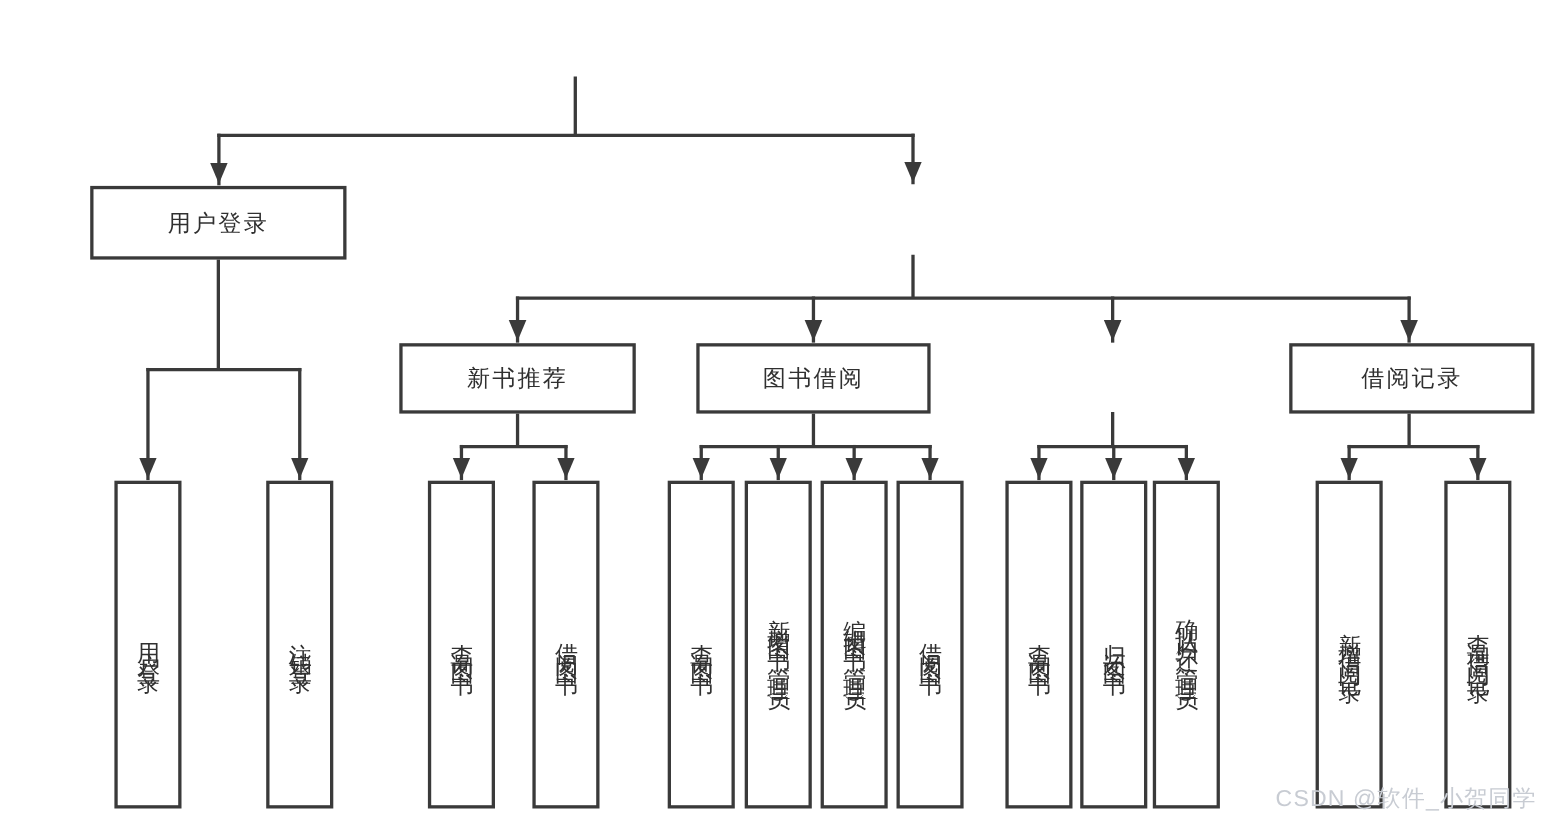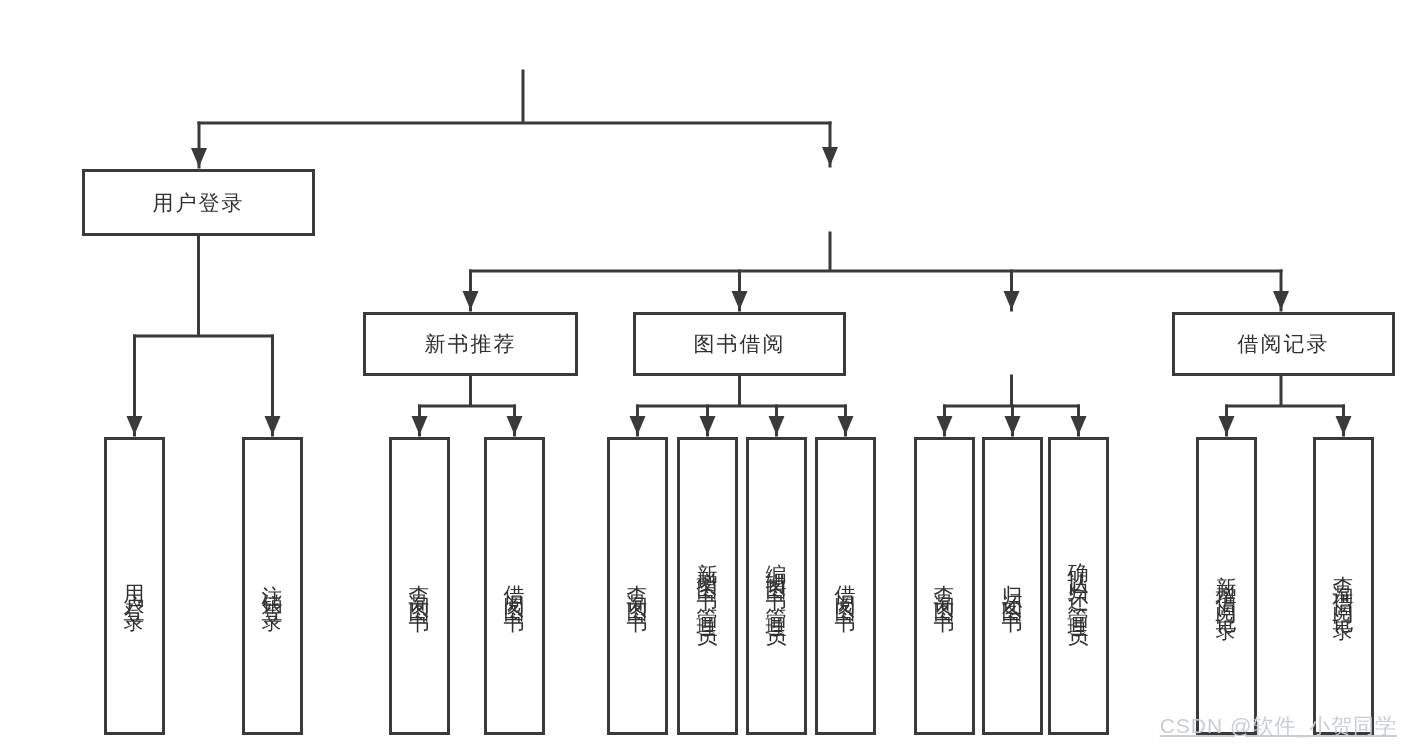--- a/index.html
+++ b/index.html
@@ -19,21 +19,21 @@
     background:var(--box-bg);display:flex;align-items:center;justify-content:center;
     font-size:21px;letter-spacing:2px;text-align:center;
   }
   .leaf{letter-spacing:0;}
   .leaf .vtext{
     writing-mode:vertical-rl;text-orientation:mixed;
     font-size:21px;letter-spacing:9px;line-height:1;
   }
   .watermark{
     position:absolute;top:712px;right:8px;font-size:21px;
-    color:var(--wm);letter-spacing:1px;white-space:nowrap;text-decoration:underline;
+    color:var(--wm);letter-spacing:1px;white-space:nowrap;
   }
 </style>
 </head>
 <body>
 
 <div class="stage">
 
   <svg class="wires" viewBox="0 0 1405 747">
     <defs>
       <marker id="arrow" markerUnits="userSpaceOnUse" markerWidth="20" markerHeight="18" viewBox="0 0 20 18" refX="19" refY="9" orient="auto">

